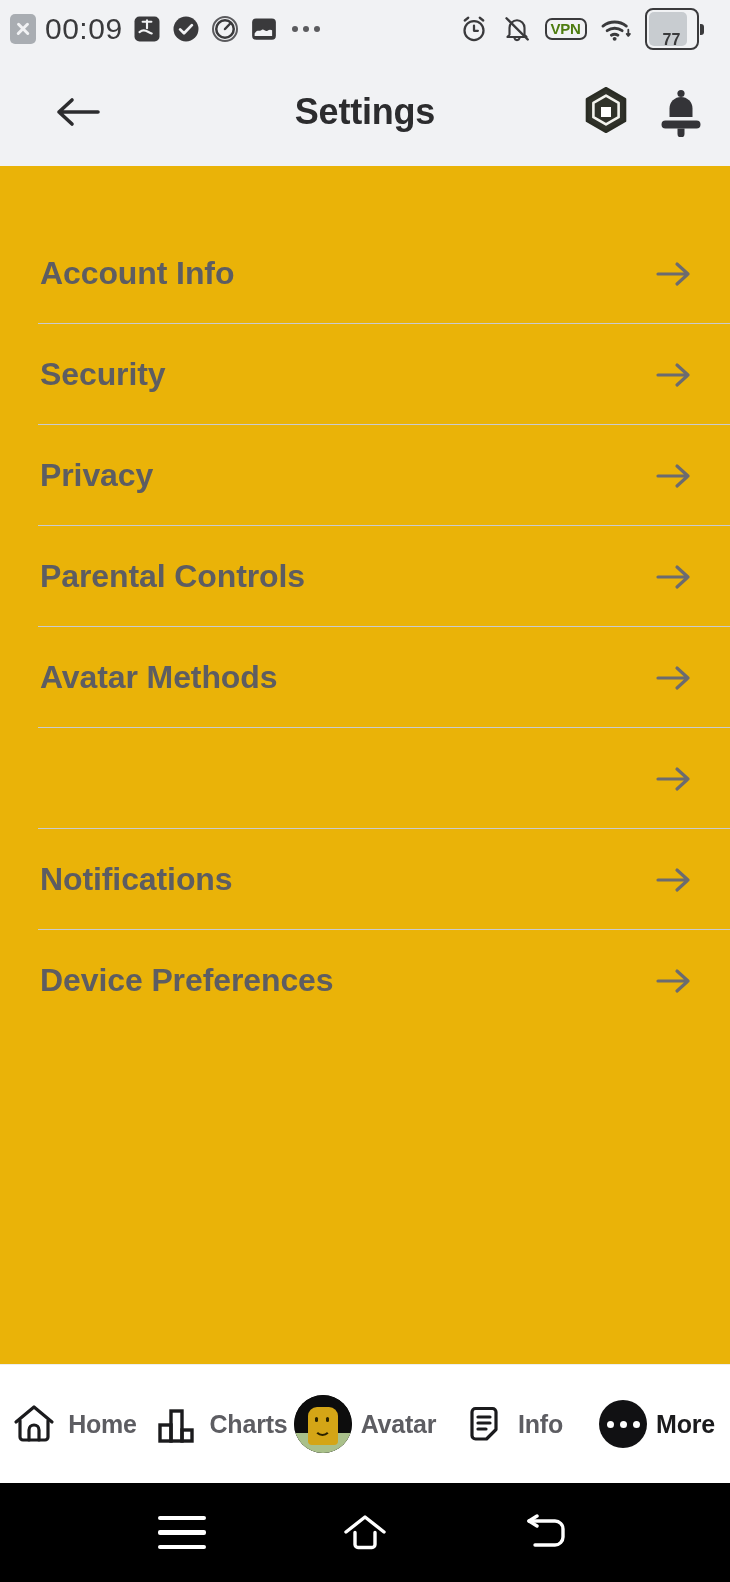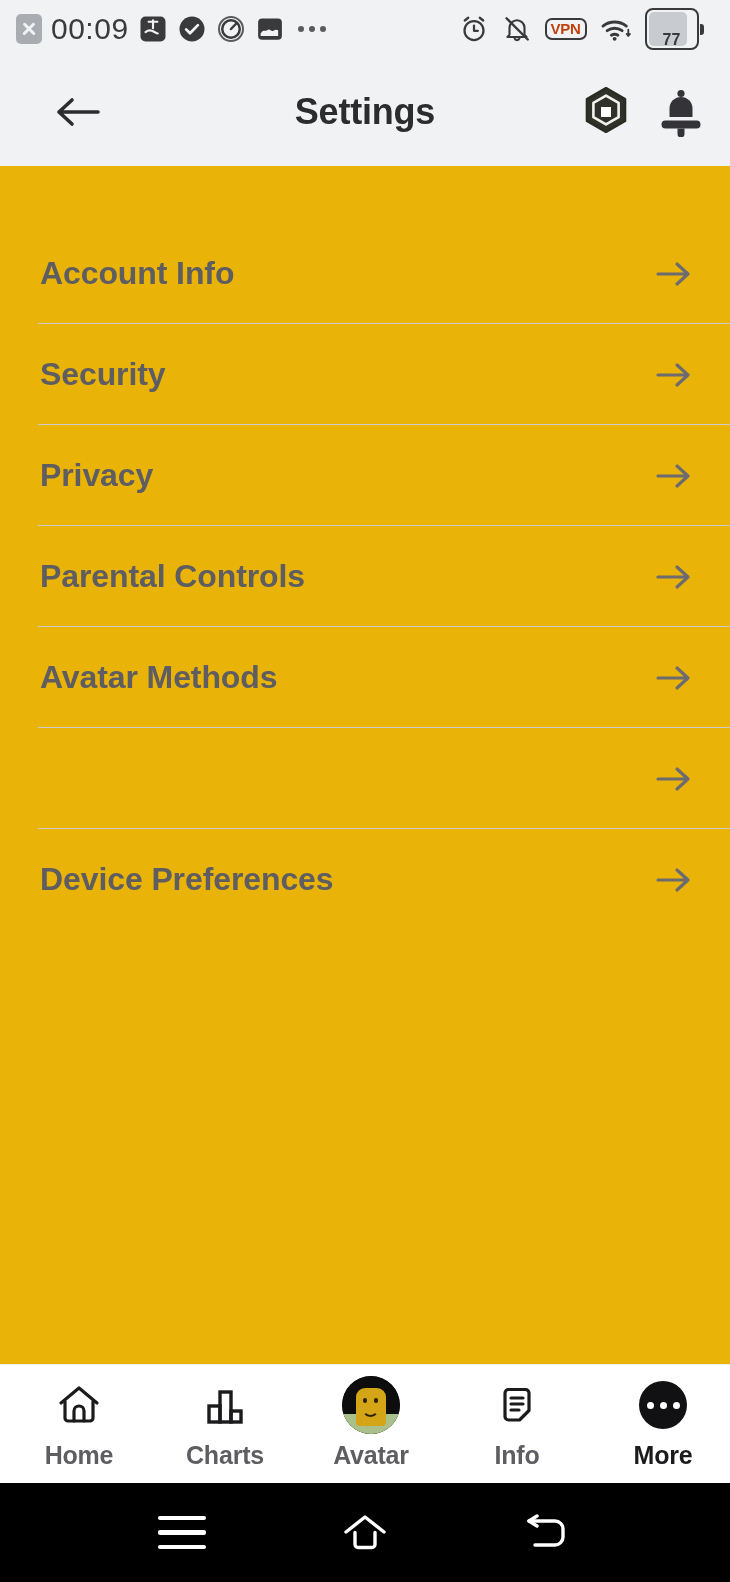--- a/index.html
+++ b/index.html
@@ -15,21 +15,21 @@
     background:#f1f2f4;
     display:flex; flex-direction:column;
   }
 
   
   .statusbar {
     height:58px; flex:0 0 58px;
     background:#f1f2f4;
     display:flex; align-items:center;
     justify-content:space-between;
-    padding:0 26px 0 16px;
+    padding:0 26px 0 10px;
   }
   .sb-left { display:flex; align-items:center; gap:9px; }
   .sb-right { display:flex; align-items:center; gap:13px; }
   .sb-time {
     font-size:30px; color:#3a3a3c; letter-spacing:0.5px;
     font-family:"Liberation Sans", sans-serif;
   }
   .sim-x {
     width:26px; height:30px; border-radius:5px;
     background:#a9adb2; position:relative;
@@ -40,21 +40,21 @@
   }
   .sim-x::before { transform:translate(-50%,-50%) rotate(45deg); }
   .sim-x::after  { transform:translate(-50%,-50%) rotate(-45deg); }
 
   .ic { display:block; }
   .dots3 { display:flex; gap:5px; align-items:center; margin-left:4px; }
   .dots3 i { width:6px; height:6px; border-radius:50%; background:#5b5b5e; display:block; }
 
   .vpn-badge {
     border:2.4px solid #3a3a3c; border-radius:7px;
-    font-size:15px; font-weight:bold; color:#c2410c;
+    font-size:15px; font-weight:bold; color:#4d7c0f;
     padding:1px 4px 2px 4px; line-height:1;
     letter-spacing:-0.3px;
   }
   .battery {
     display:flex; align-items:center;
   }
   .batt-body {
     width:54px; height:42px; border:2.4px solid #3a3a3c;
     border-radius:8px; position:relative;
     display:flex; align-items:flex-end; justify-content:center;
@@ -113,22 +113,22 @@
   }
 
   
   .bottomnav {
     flex:0 0 119px; height:119px;
     background:#ffffff;
     display:flex; align-items:center;
     border-top:1px solid #eceef0;
   }
   .nav-item {
-    flex:1; display:flex; flex-direction:column;
-    align-items:center; justify-content:center; gap:9px;margin-left:12px;
+    flex:1; display:flex; 
+    align-items:center; justify-content:center; gap:9px;
   }
   .nav-ico { height:54px; display:flex; align-items:center; justify-content:center; }
   .nav-label { font-size:25px; font-weight:bold; color:#5d5d62; letter-spacing:-0.2px; }
   .nav-item.active .nav-label { color:#1b1b1d; }
 
   .avatar {
     width:58px; height:58px; border-radius:50%;
     overflow:hidden; position:relative; background:#0c0c0c;
   }
   .av-hair { position:absolute; inset:0; background:#0d0d0d; border-radius:50%; }
@@ -306,20 +306,26 @@
         <path d="M6 21h30M36 21l-11-10M36 21l-11 10" stroke="#6b6b70" stroke-width="3.2" fill="none" stroke-linecap="round" stroke-linejoin="round"></path>
       </svg>
     </div>
 
     <div class="row divided">
       <svg class="row-arrow" viewBox="0 0 42 42">
         <path d="M6 21h30M36 21l-11-10M36 21l-11 10" stroke="#6b6b70" stroke-width="3.2" fill="none" stroke-linecap="round" stroke-linejoin="round"></path>
       </svg>
     </div>
 
+    <div class="row divided">
+      <span class="row-label">Notifications</span>
+      <svg class="row-arrow" viewBox="0 0 42 42">
+        <path d="M6 21h30M36 21l-11-10M36 21l-11 10" stroke="#6b6b70" stroke-width="3.2" fill="none" stroke-linecap="round" stroke-linejoin="round"></path>
+      </svg>
+    </div>
 
     <div class="row">
       <span class="row-label">Device Preferences</span>
       <svg class="row-arrow" viewBox="0 0 42 42">
         <path d="M6 21h30M36 21l-11-10M36 21l-11 10" stroke="#6b6b70" stroke-width="3.2" fill="none" stroke-linecap="round" stroke-linejoin="round"></path>
       </svg>
     </div>
 
   </div>
 

